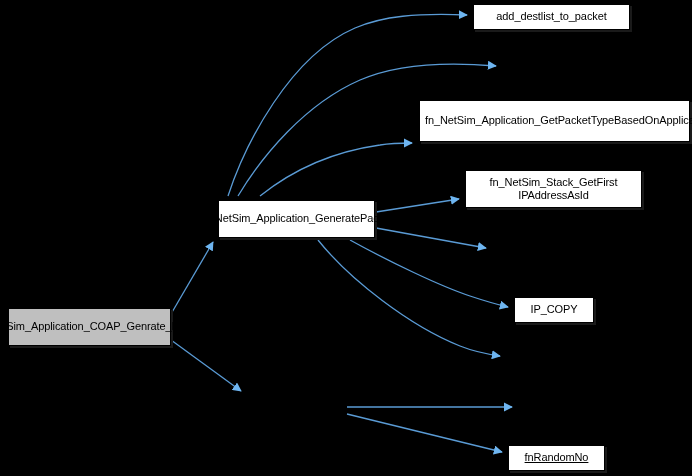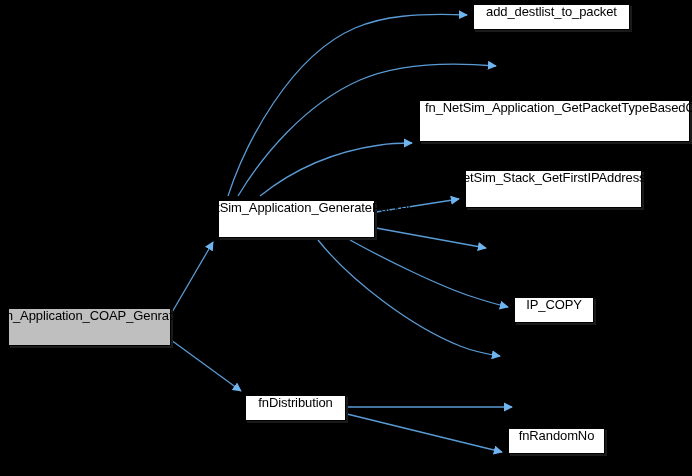--- a/index.html
+++ b/index.html
@@ -23,23 +23,24 @@
     width: 692px;
     height: 476px;
   }
   .node {
     position: absolute;
     box-sizing: border-box;
     background: #ffffff;
     border: 1px solid #000000;
     box-shadow: 2px 2px 0 0 #1a1a1a;
     color: #000000;
-    font-size: 13px;
+    font-size: 11px;
     line-height: 13.5px;
     display: flex;
+    align-items: center;
     justify-content: center;
     text-align: center;
     letter-spacing: -0.1px;
     z-index: 5;
     white-space: pre;
   }
   .node.root {
     background: #bfbfbf;
     border: 1px solid #000000;
   }
@@ -82,20 +83,19 @@
 
     <path d="M 318 240 C 350 280 410 326 460 346 C 475 352 486 354 500 356" stroke="#5a9bd5" stroke-width="1.3" fill="none" marker-end="url(#arrow)"></path>
 
     <path d="M 347 407 L 512 407" stroke="#5a9bd5" stroke-width="1.3" fill="none" marker-end="url(#arrow)"></path>
 
     <path d="M 347 414 L 502 452" stroke="#5a9bd5" stroke-width="1.3" fill="none" marker-end="url(#arrow)"></path>
   </svg>
 
   <div class="node root" style="left: 8px; top: 308px; width: 163px; height: 38px;"><span>fn_NetSim_Application</span><span>_COAP_Genrate_Packet</span></div>
   <div class="node" style="left: 218px; top: 200px; width: 157px; height: 38px;"><span>fn_NetSim_Application</span><span>_GeneratePacket</span></div>
-  <div class="node" style="left: 245px; top: 395px; width: 101px; height: 26px;"><span>fnDistribution</span></div>
   <div class="node" style="left: 473px; top: 4px; width: 157px; height: 26px;"><span>add_destlist_to_packet</span></div>
   <div class="node leftalign" style="left: 419px; top: 100px; width: 271px; height: 42px;"><span>fn_NetSim_Application</span><span>_GetPacketTypeBasedOnApplicationType</span></div>
-  <div class="node" style="left: 465px; top: 170px; width: 177px; height: 38px;"><span>fn_NetSim_Stack_GetFirst</span><span>IPAddressAsId</span></div>
+  <div class="node" style="left: 465px; top: 170px; width: 177px; height: 38px; flex-direction: column;"><span>fn_NetSim_Stack_GetFirst</span><span>IPAddressAsId</span></div>
   <div class="node" style="left: 514px; top: 297px; width: 80px; height: 26px;"><span>IP_COPY</span></div>
-  <div class="node" style="left: 508px; top: 428px; width: 97px; height: 26px;"><span>fnRandomNo</span></div>
+  <div class="node" style="left: 508px; top: 445px; width: 97px; height: 26px; text-decoration: underline;"><span>fnRandomNo</span></div>
 
 </div>
 
 </body></html>

